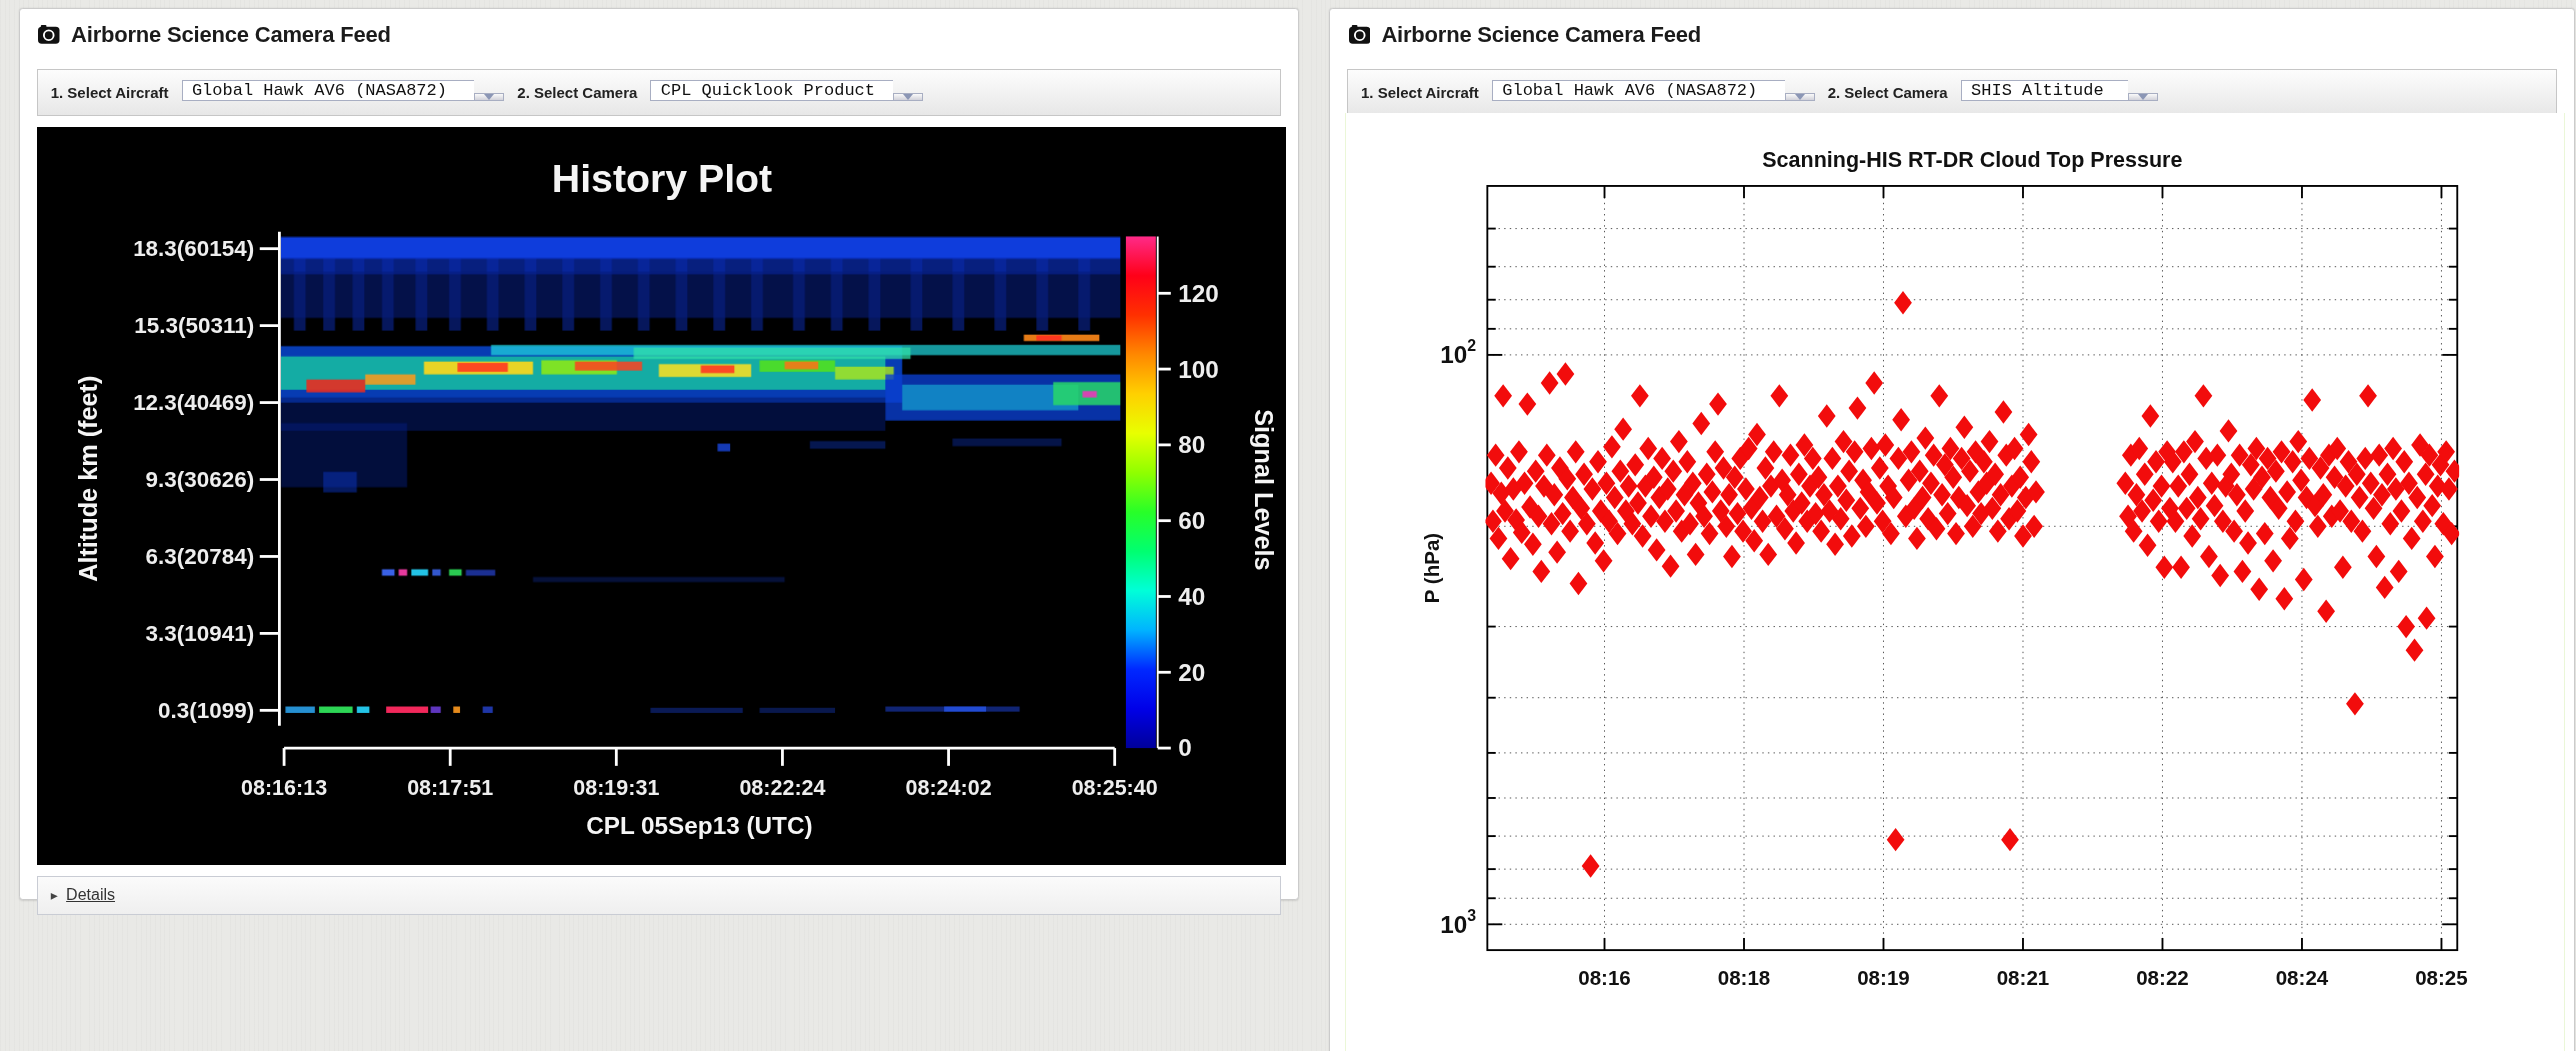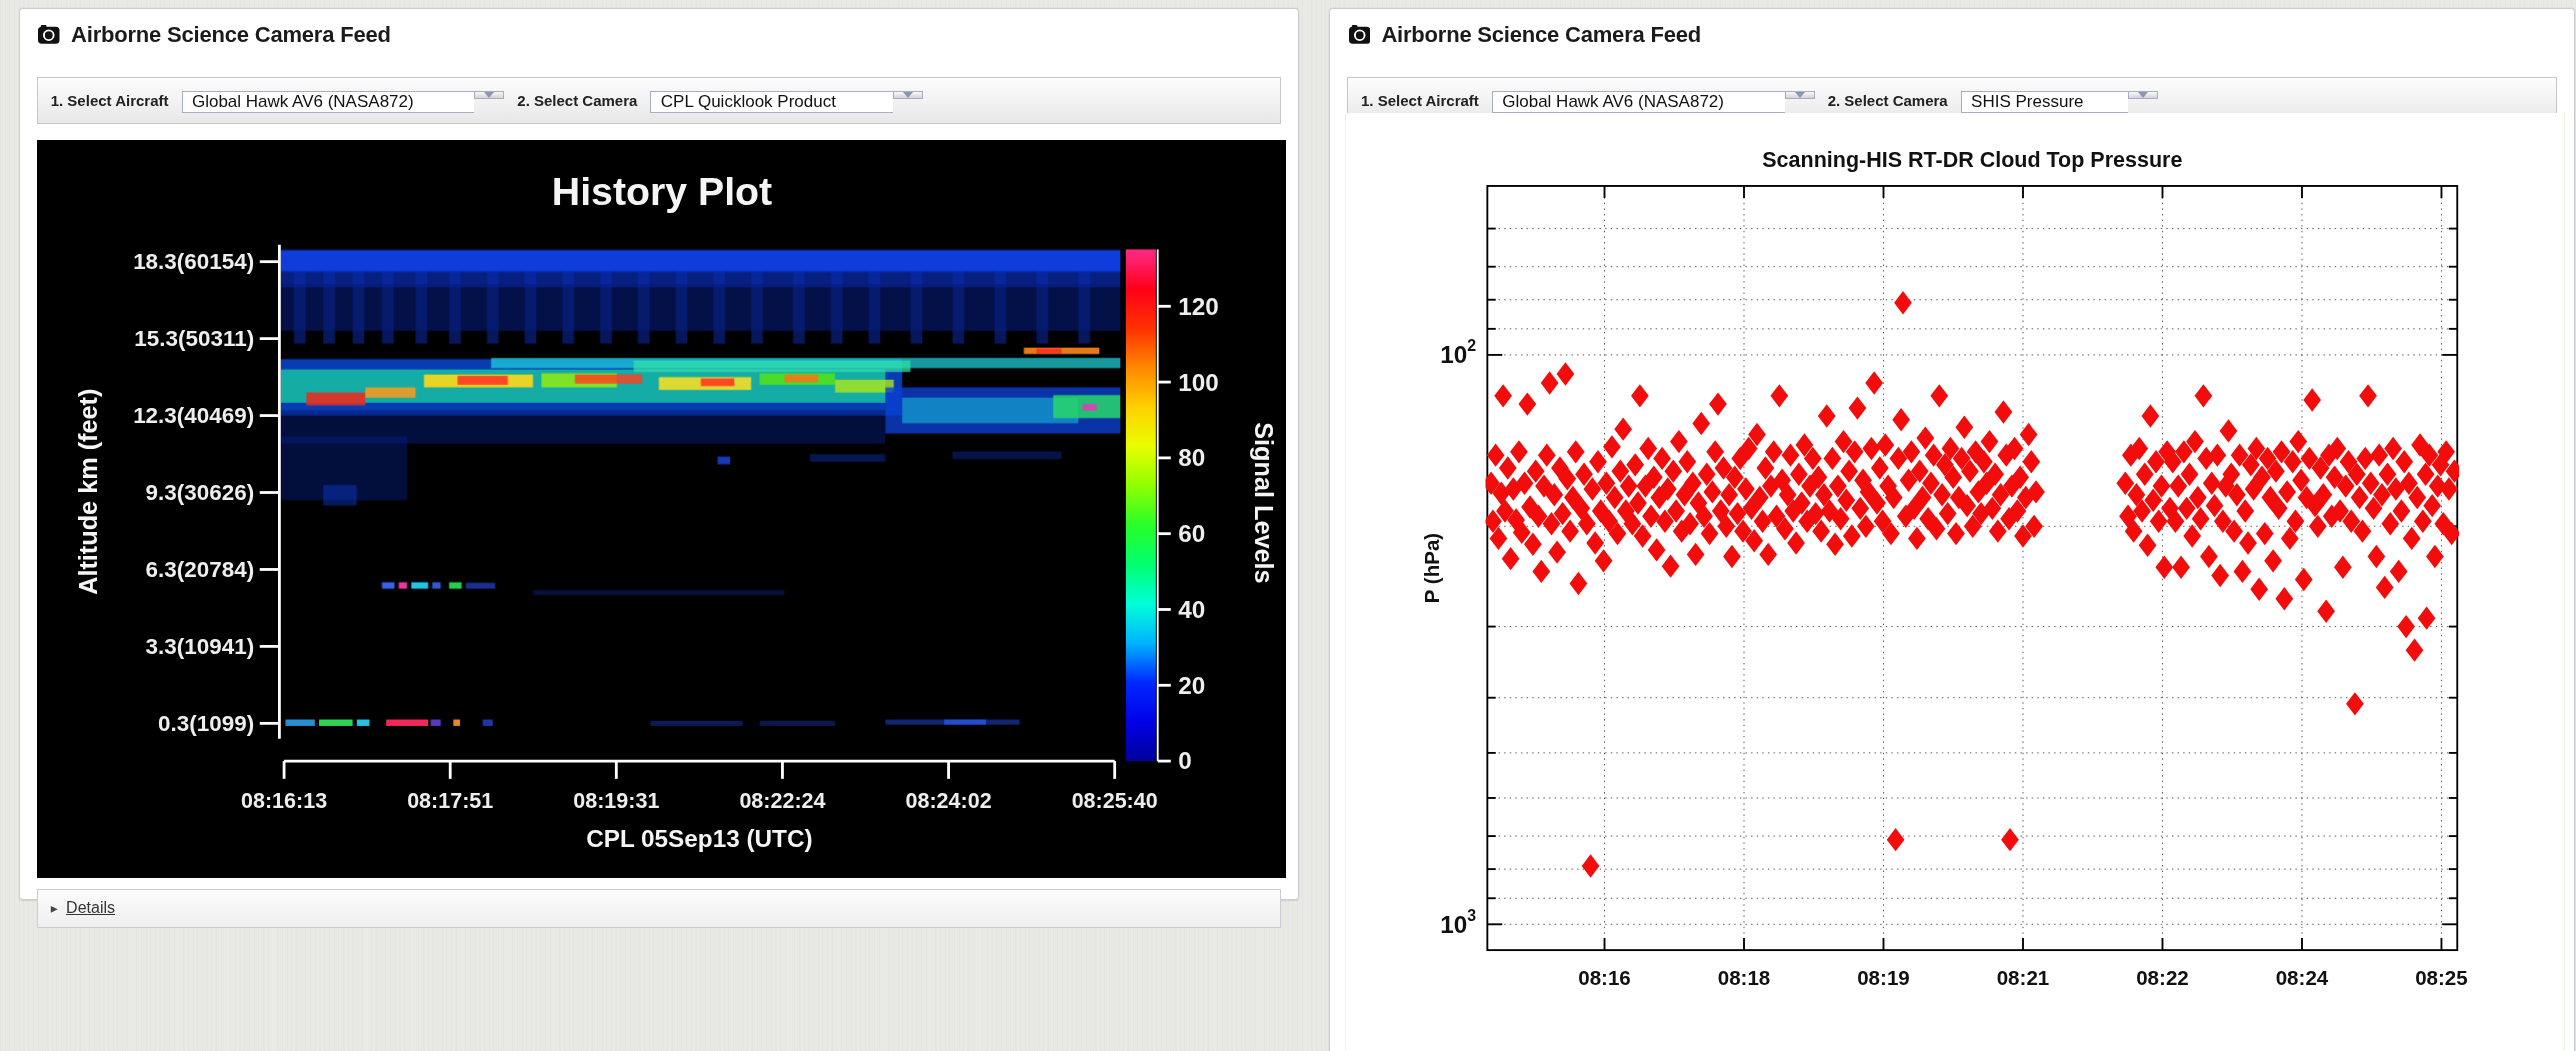--- a/index.html
+++ b/index.html
@@ -15,26 +15,26 @@
     box-shadow:0 0.9px 1.9px rgba(0,0,0,0.12);
   }
   .panel.left{left:18.7px;width:1278px;height:890px;}
   .panel.right{left:1329px;width:1244px;height:1066px;}
   .panel-header{height:52px;display:flex;align-items:center;gap:11.2px;padding:0 18.7px;}
   .panel-header h1{
     font-size:22px;font-weight:700;letter-spacing:-0.2px;color:#1b1b1b;margin:0;
   }
   .cam-icon{display:inline-flex;width:21.5px;height:18.7px;}
   .toolbar{
-    margin:16px 17px;height:47px;display:flex;align-items:center;gap:13px;padding:0 13px;
+    margin:8px 17px;height:47px;display:flex;align-items:center;gap:13px;padding:0 13px;
     background:linear-gradient(#fdfdfd,#e7e7e7);
     border:0.9px solid #c6c6c6;box-sizing:border-box;
   }
   .toolbar label{font-size:15px;font-weight:700;color:#222;white-space:nowrap;}
-  .combo{display:inline-flex;align-items:flex-start;height:18px;cursor:pointer;}
+  .combo{display:inline-flex;align-items:flex-end;height:18px;cursor:pointer;font-family:Liberation Mono, monospace;}
   .combo-text{
     background:#fff;border:0.9px solid #a8aec2;border-right:none;
     display:flex;align-items:center;padding:0 9.4px;font-size:17px;color:#111;white-space:nowrap;
   }
   .combo-text.w1{min-width:273px;}
   .combo-text.w2{min-width:223px;}
   .combo-text.w3{min-width:148px;}
   .combo-btn{
     width:28px;border:0.9px solid #a8aec2;background:linear-gradient(#fafafa,#d2d2da);
     display:flex;align-items:center;justify-content:center;
@@ -250,21 +250,21 @@
     <div class="toolbar">
       <label>1. Select Aircraft</label>
       <div class="combo">
         <span class="combo-text w1">Global Hawk AV6 (NASA872)</span>
         <span class="combo-btn">
             <i class="arr"></i>
           </span>
       </div>
       <label>2. Select Camera</label>
       <div class="combo">
-        <span class="combo-text w3">SHIS Pressure</span>
+        <span class="combo-text w3">SHIS Altitude</span>
         <span class="combo-btn">
             <i class="arr"></i>
           </span>
       </div>
     </div>
     <div class="plot-white">
       <svg id="shis-svg" width="1220" height="940" viewBox="0 0 1304 1005">
           <rect x="0" y="0" width="1304" height="1005" fill="#fff"></rect>
           <text x="670.5" y="58" text-anchor="middle" font-size="23" font-weight="bold" fill="#111">Scanning-HIS RT-DR Cloud Top Pressure</text>
           <g stroke="#4a4a4a" stroke-width="1" stroke-dasharray="1.5 4.5">

